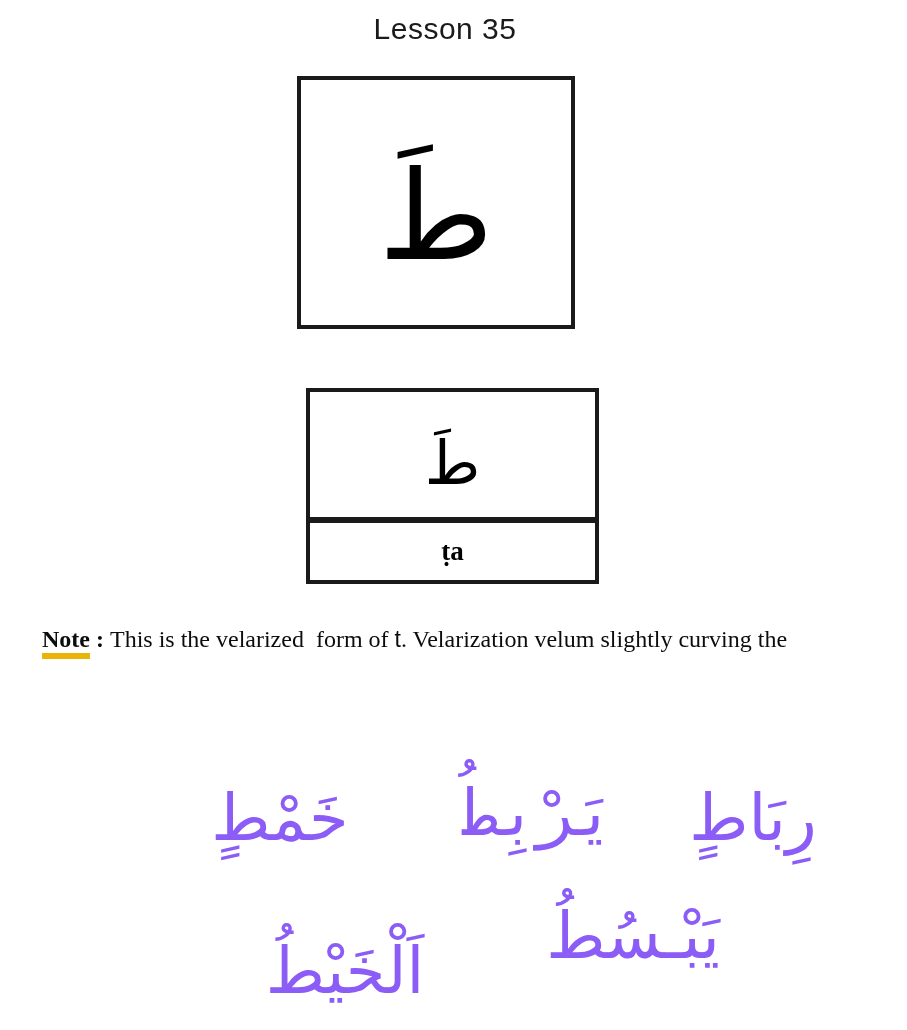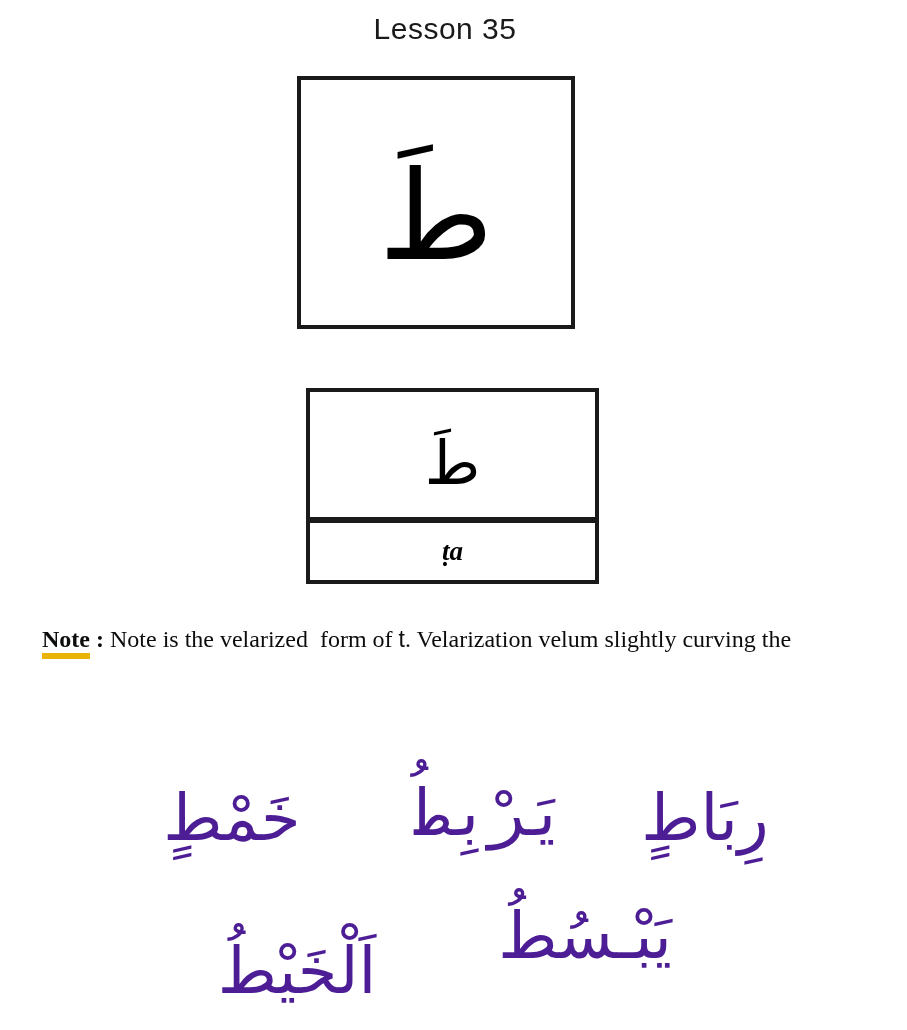--- a/index.html
+++ b/index.html
@@ -69,21 +69,20 @@
     font-size: 60px;
     line-height: 1;
     color: #000000;
     padding-top: 16px;
   }
   .pron-translit-cell {
     flex: 1;
     display: flex;
     align-items: center;
     justify-content: center;
-    font-style: italic;
   }
   .pron-translit-cell .translit {
     font-family: "Liberation Serif", serif;
     font-weight: 700;
     font-size: 27px;
     color: #000000;
   }
 
   .note {
     position: absolute;
@@ -106,23 +105,24 @@
     font-family: "Liberation Sans", sans-serif;
     font-size: 23px;
   }
 
   .arabic-word {
     position: absolute;
     transform: translateX(-50%);
     font-family: "DejaVu Sans", sans-serif;
     font-size: 64px;
     line-height: 64px;
-    color: #4c1d95;
+    color: #8b5cf6;
     white-space: nowrap;
     direction: rtl;
+    margin-left: 48px;
   }
   .w-r1-0 { left: 705px; top: 786px; }
   .w-r1-1 { left: 490px; top: 786px; font-family: Liberation Mono, monospace; }
   .w-r1-2 { left: 232px; top: 786px; }
   .w-r2-0 { left: 585px; top: 904px; }
   .w-r2-1 { left: 297px; top: 939px; }
 </style>
 </head>
 <body>
 
@@ -136,21 +136,21 @@
 
   <div class="pronunciation-card">
     <div class="pron-letter-cell">
       <div class="small-letter" lang="ar" dir="rtl">طَ</div>
     </div>
     <div class="pron-translit-cell">
       <div class="translit">ṭa</div>
     </div>
   </div>
 
-  <p class="note"><span class="note-label">Note</span><span class="note-colon"> : </span><span>Note is the velarized  form of </span><span class="inline-letter">t</span><span>. Velarization velum slightly curving the</span><br></p>
+  <p class="note"><span class="note-label">Note</span><span class="note-colon"> : </span><span>This is the velarized  form of </span><span class="inline-letter">t</span><span>. Velarization velum slightly curving the</span><br></p>
 
   <div>
     <span class="arabic-word w-r1-0" lang="ar">رِبَاطٍ</span>
     <span class="arabic-word w-r1-1" lang="ar">يَرْبِطُ</span>
     <span class="arabic-word w-r1-2" lang="ar">خَمْطٍ</span>
   </div>
 
   <div>
     <span class="arabic-word w-r2-0" lang="ar">يَبْـسُطُ</span>
     <span class="arabic-word w-r2-1" lang="ar">اَلْخَيْطُ</span>

